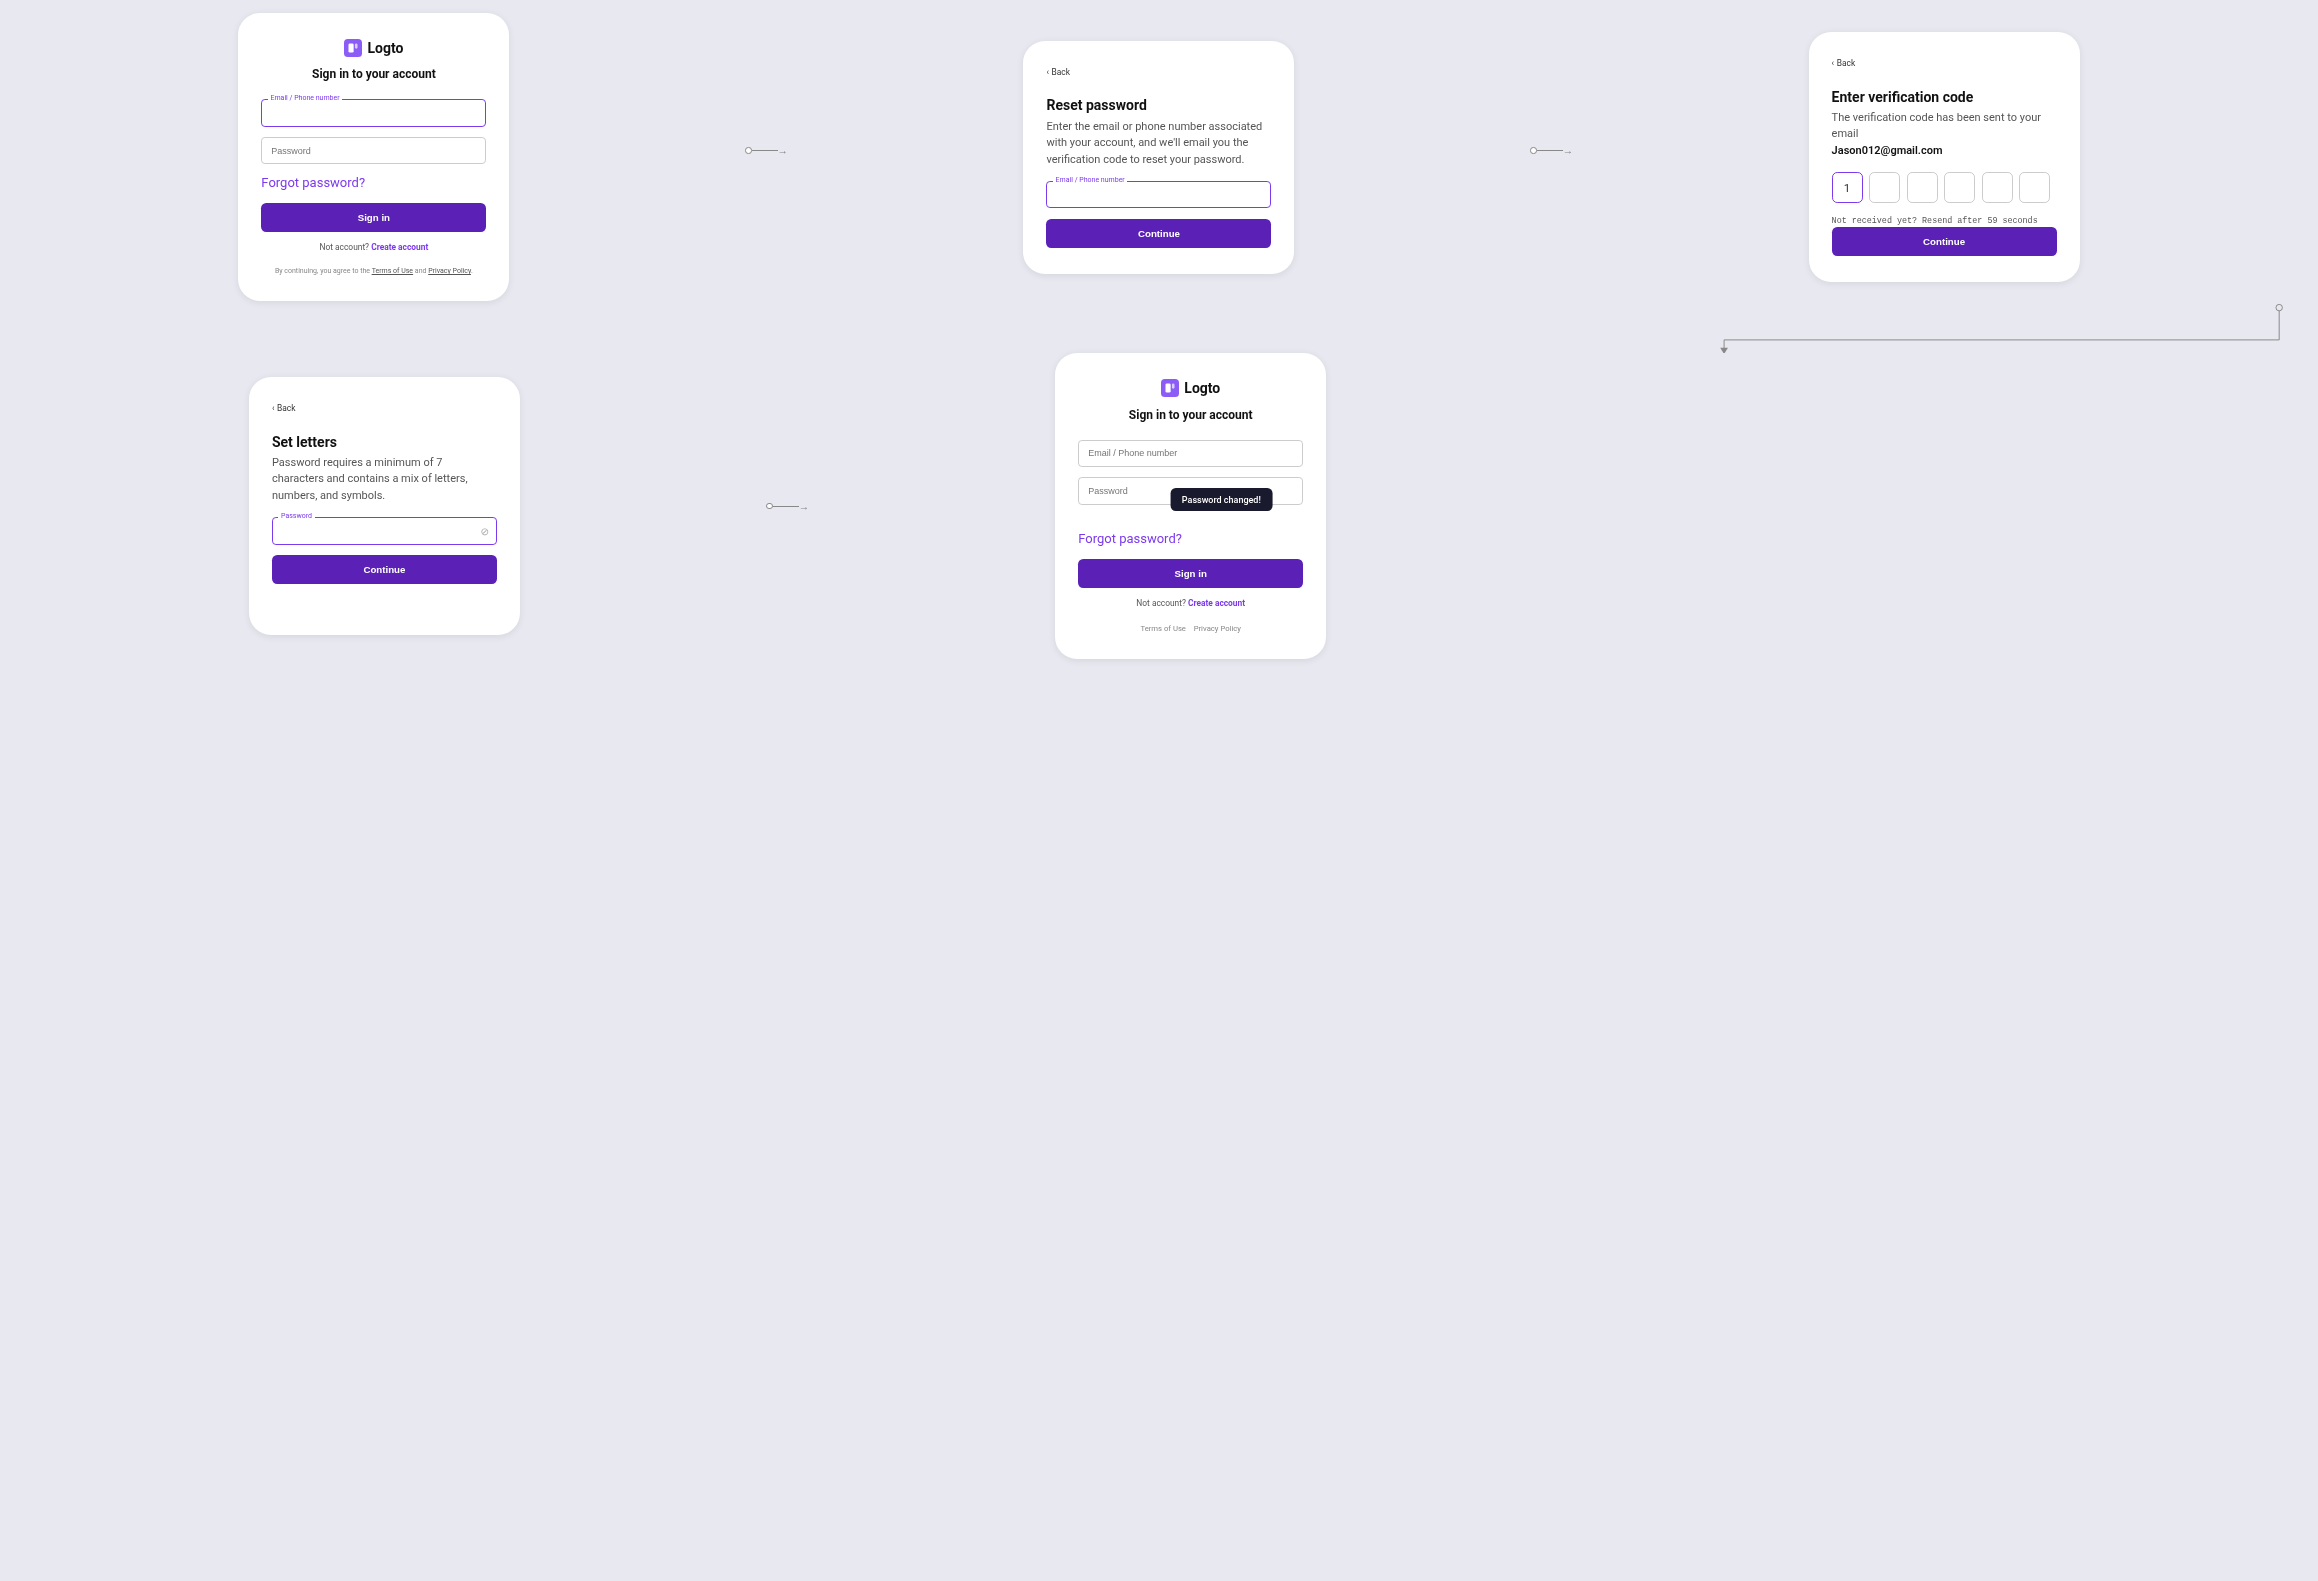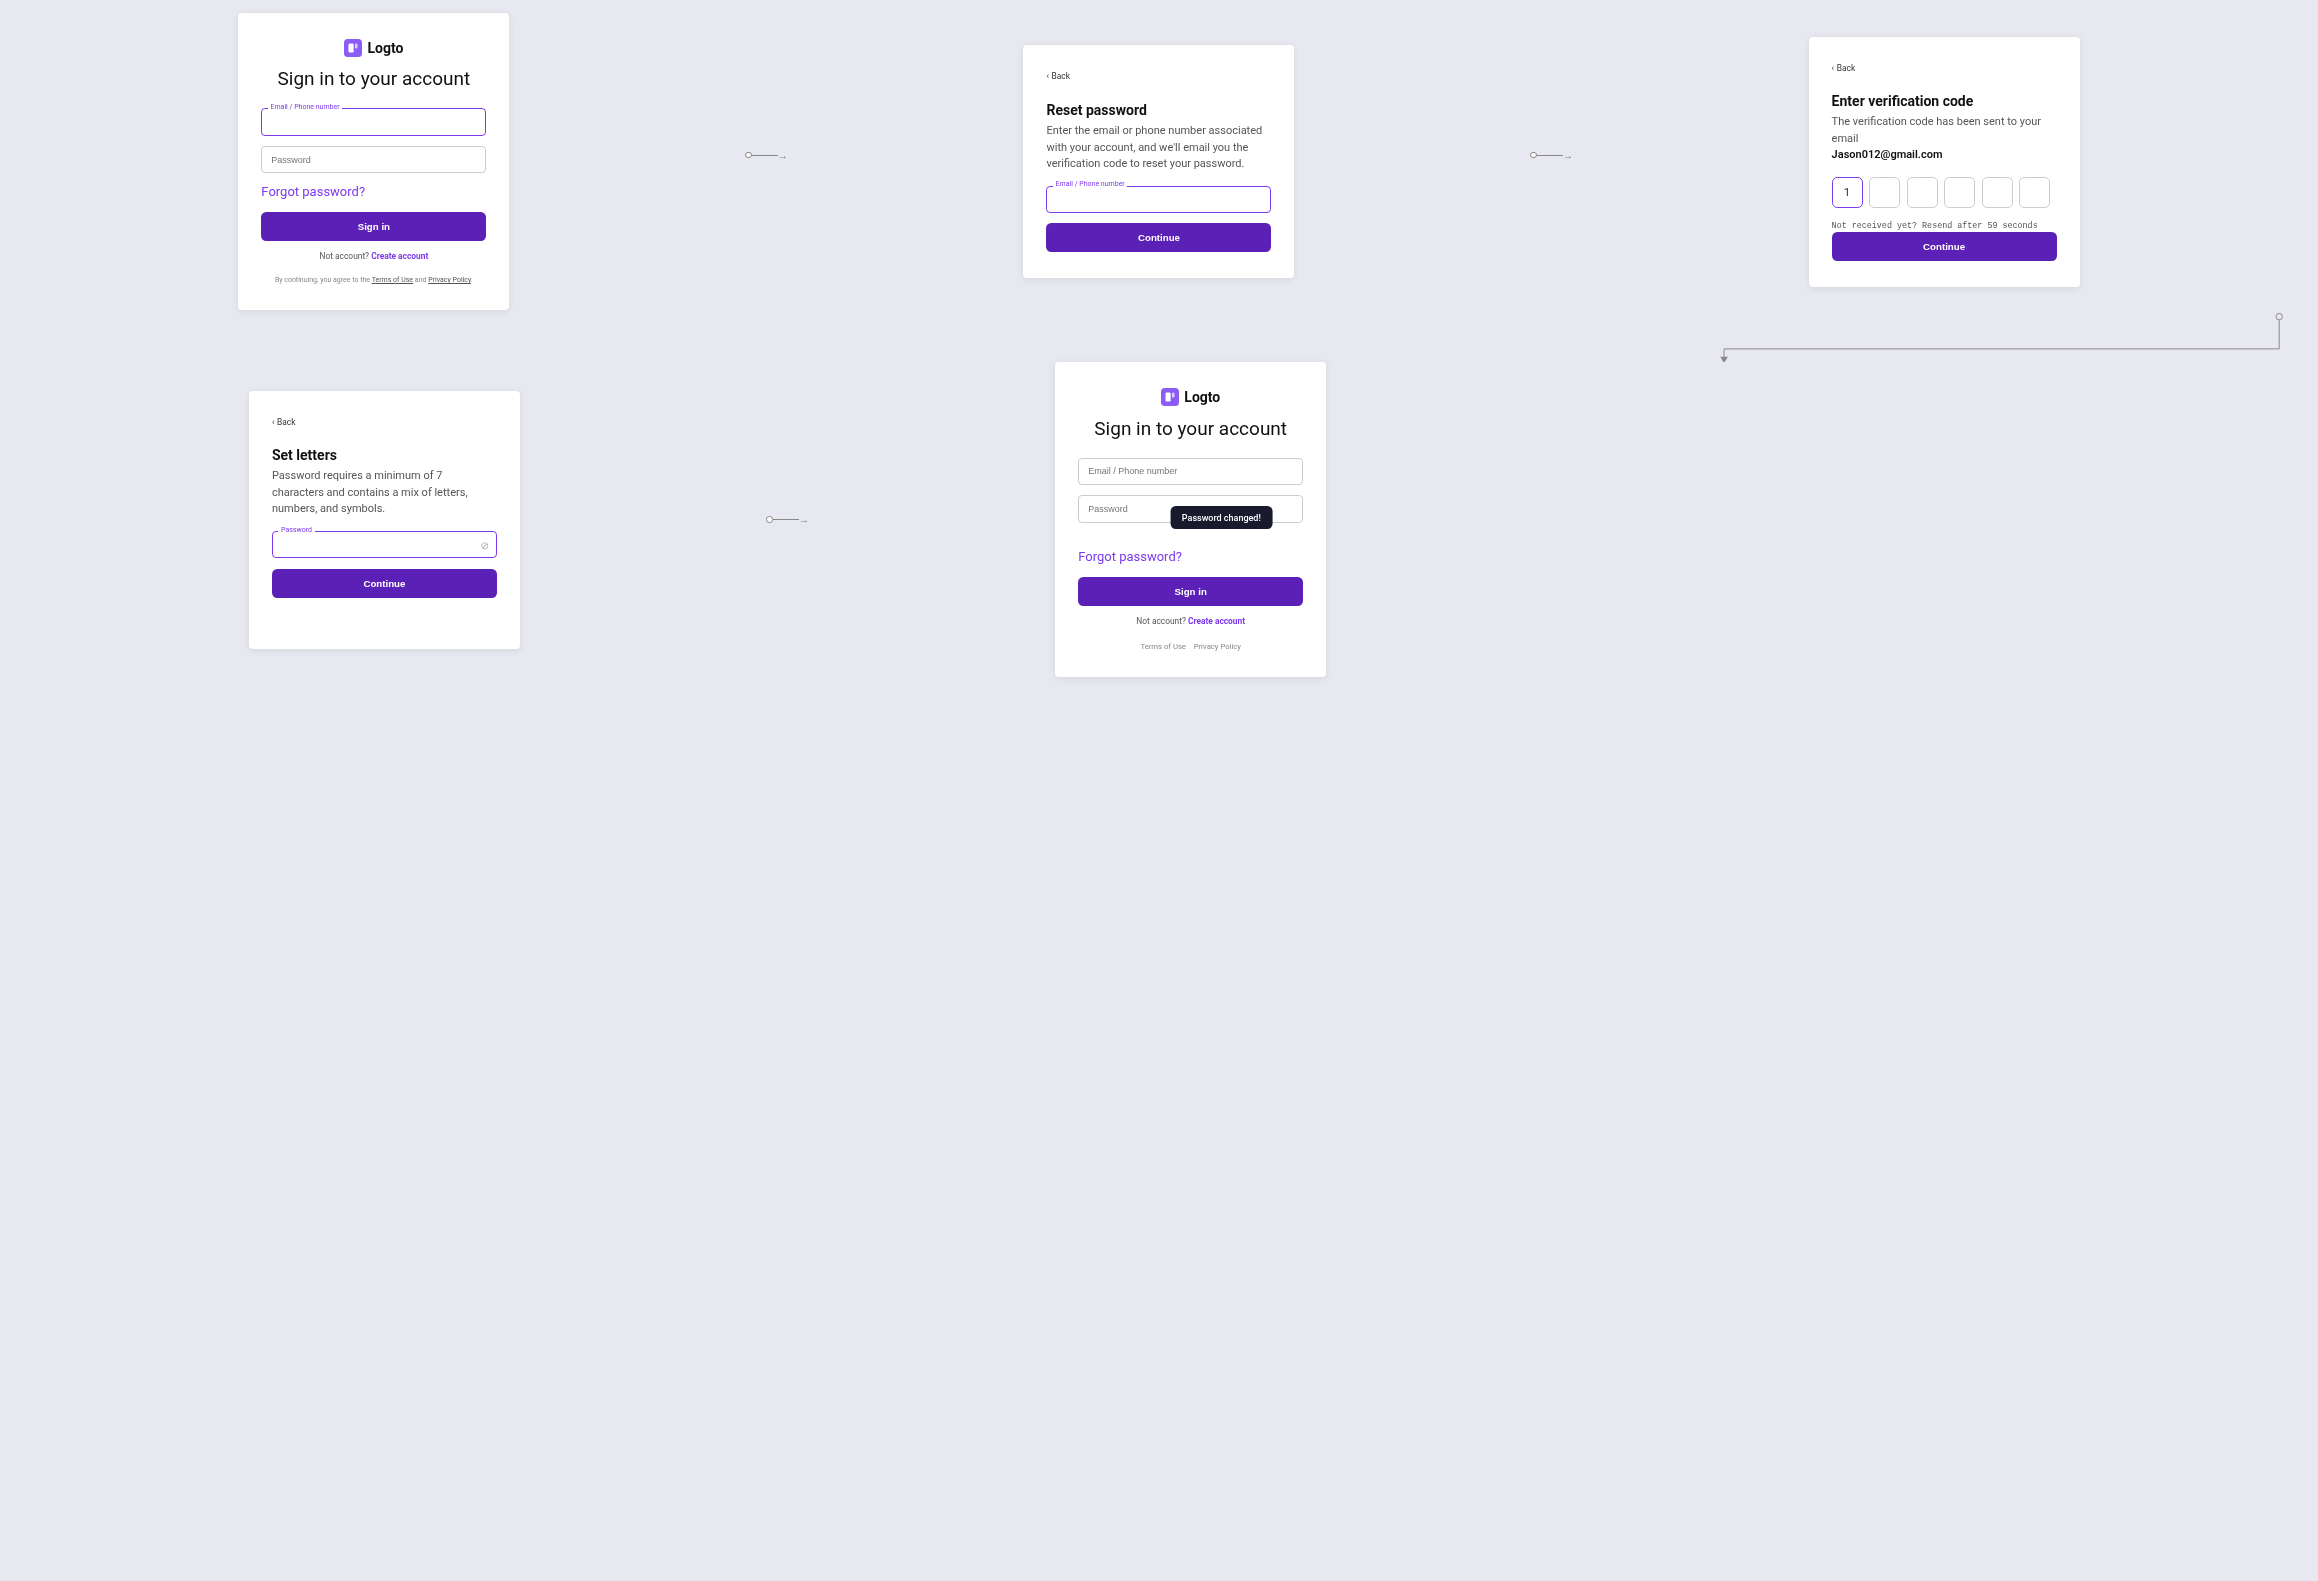--- a/index.html
+++ b/index.html
@@ -12,21 +12,21 @@
 
     .layout {
       display: flex;
       flex-direction: column;
       gap: 0;
       position: relative;
     }
 
     .card {
       background: #ffffff;
-      border-radius: 4px;
+      border-radius: 22px;
       padding: 26px 23px;
       box-shadow: 0 1.3px 7.7px rgba(0,0,0,0.08);
       flex: 1;
       position: relative;
     }
 
     
     .logo-area {
       display: flex;
       align-items: center;
@@ -41,22 +41,22 @@
     }
 
     .logo-text {
       font-size: 14px;
       font-weight: 700;
       color: #111;
     }
 
     .card-title {
       text-align: center;
-      font-size: 19px;
-      font-weight: 400;
+      font-size: 12px;
+      font-weight: 700;
       color: #111;
       margin-bottom: 18px;
     }
 
     .card-title-left {
       text-align: left;
       font-size: 14px;
       font-weight: 700;
       color: #111;
       margin-bottom: 5.2px;

